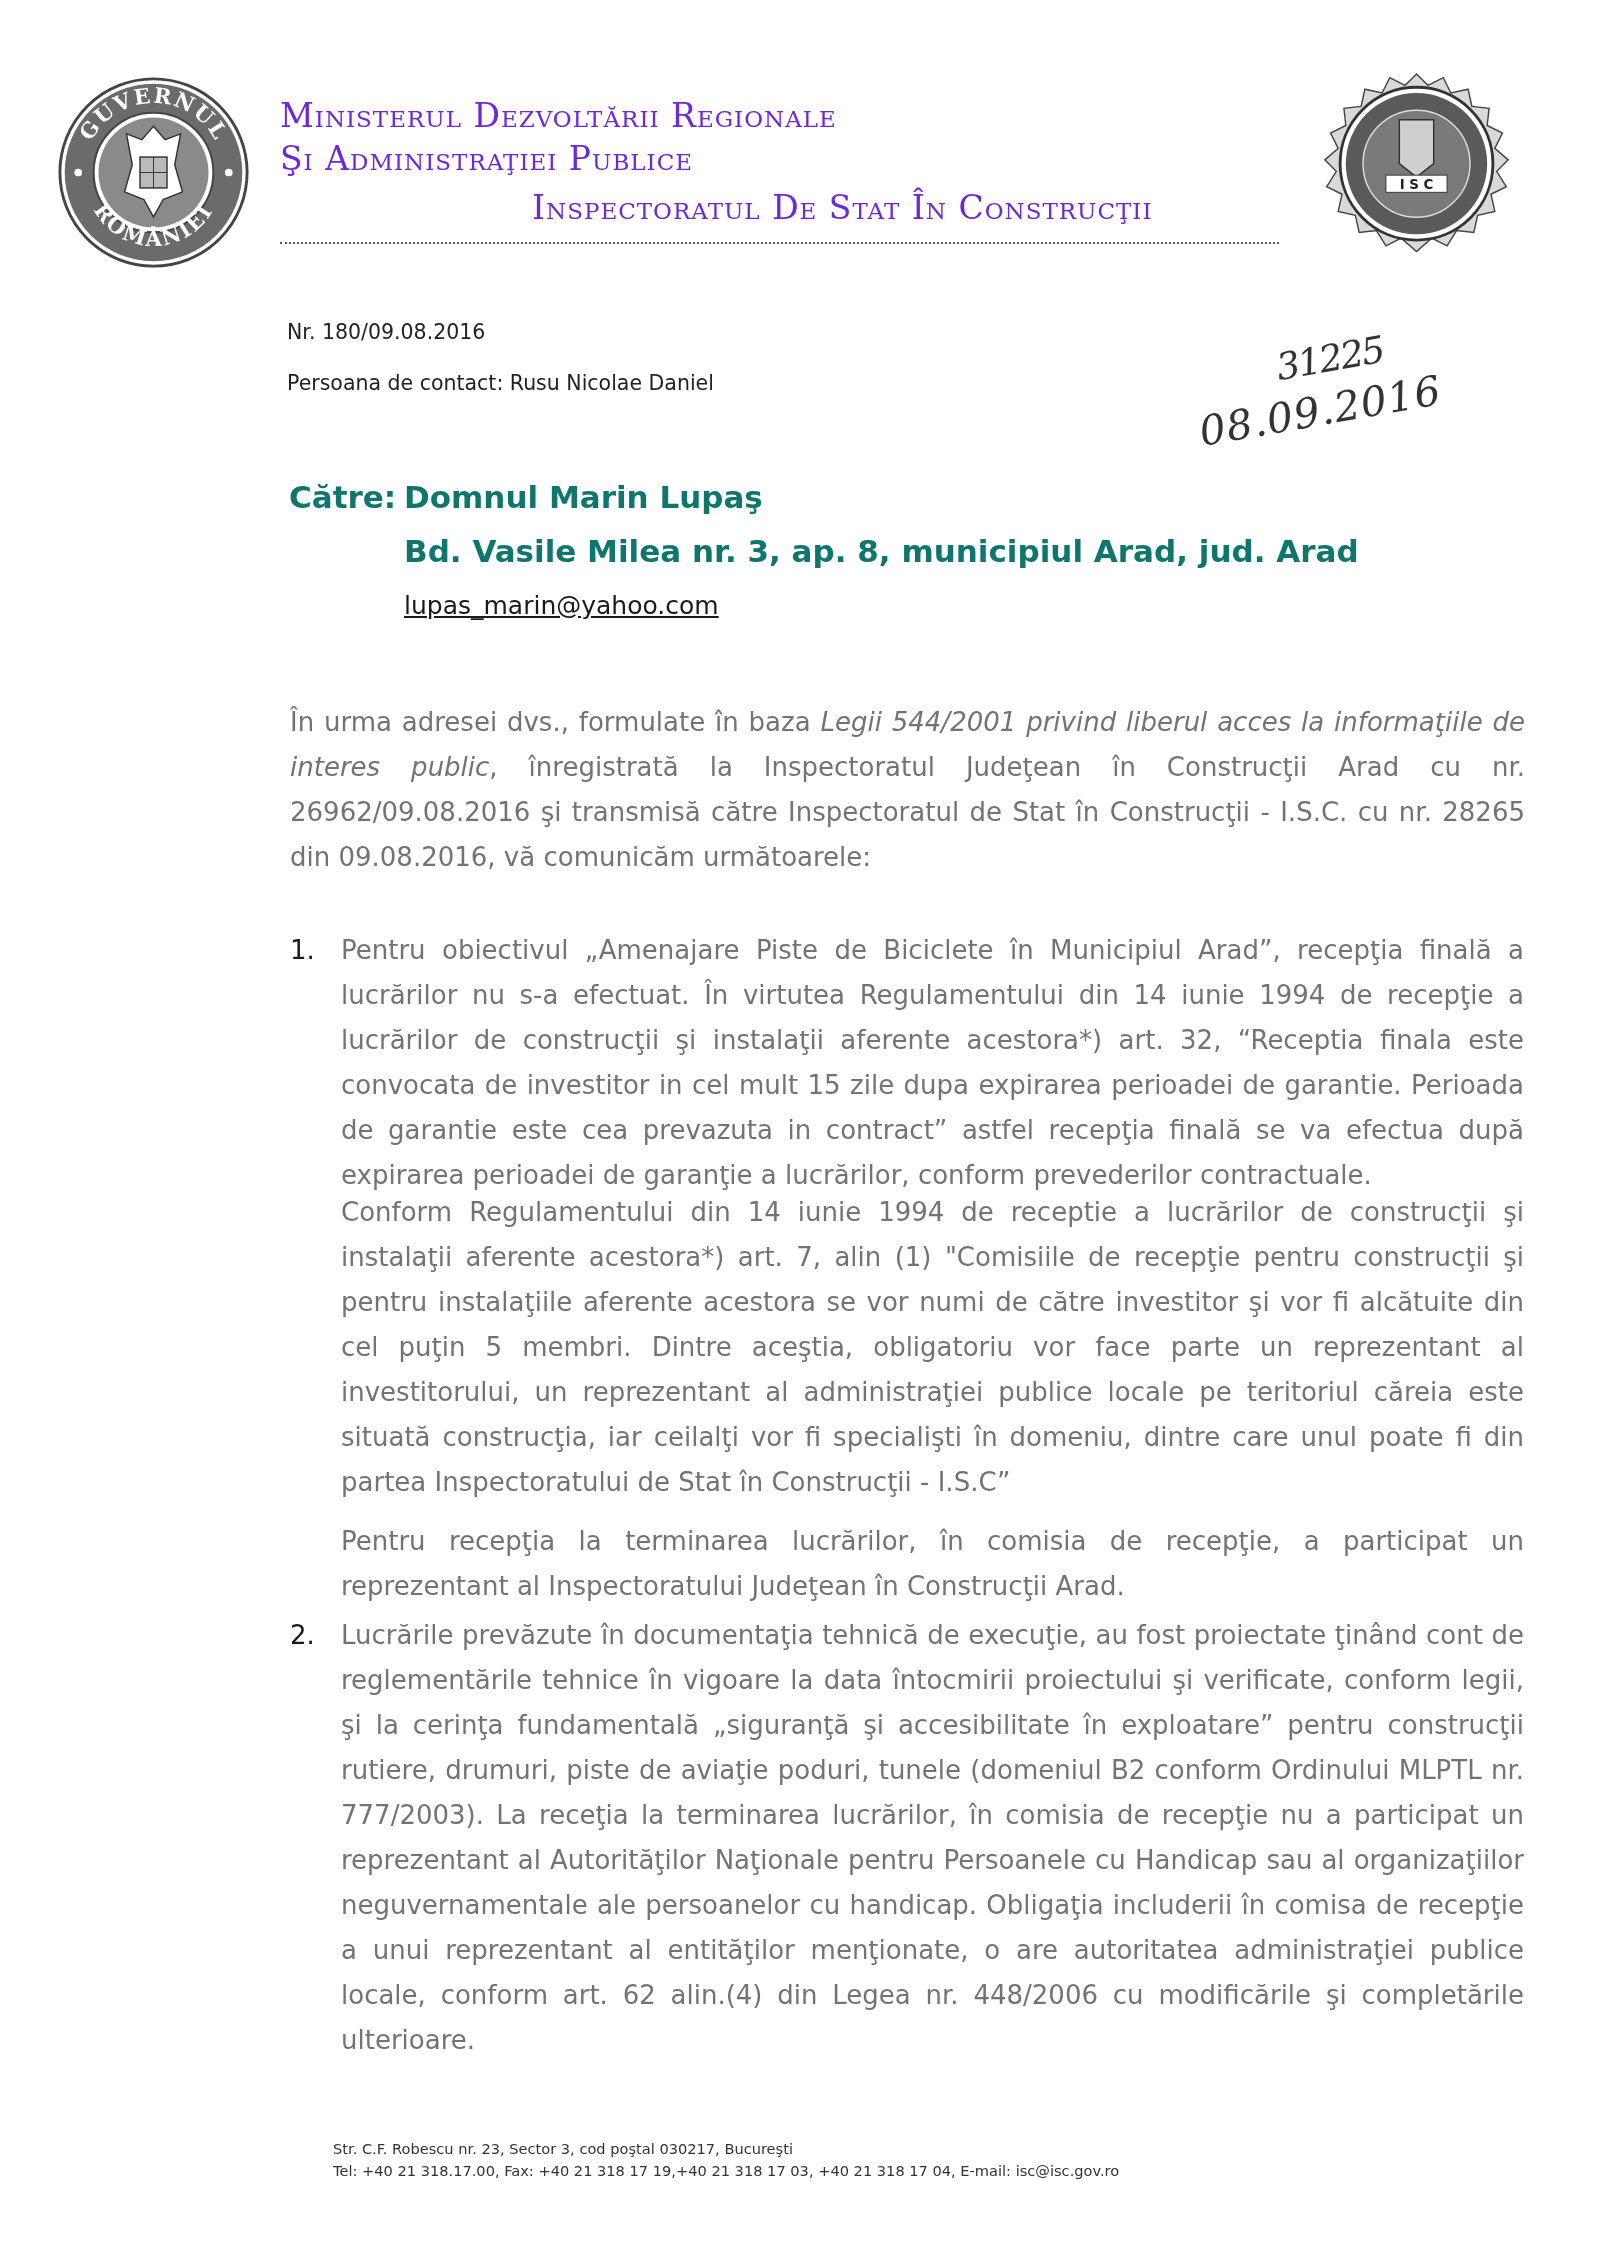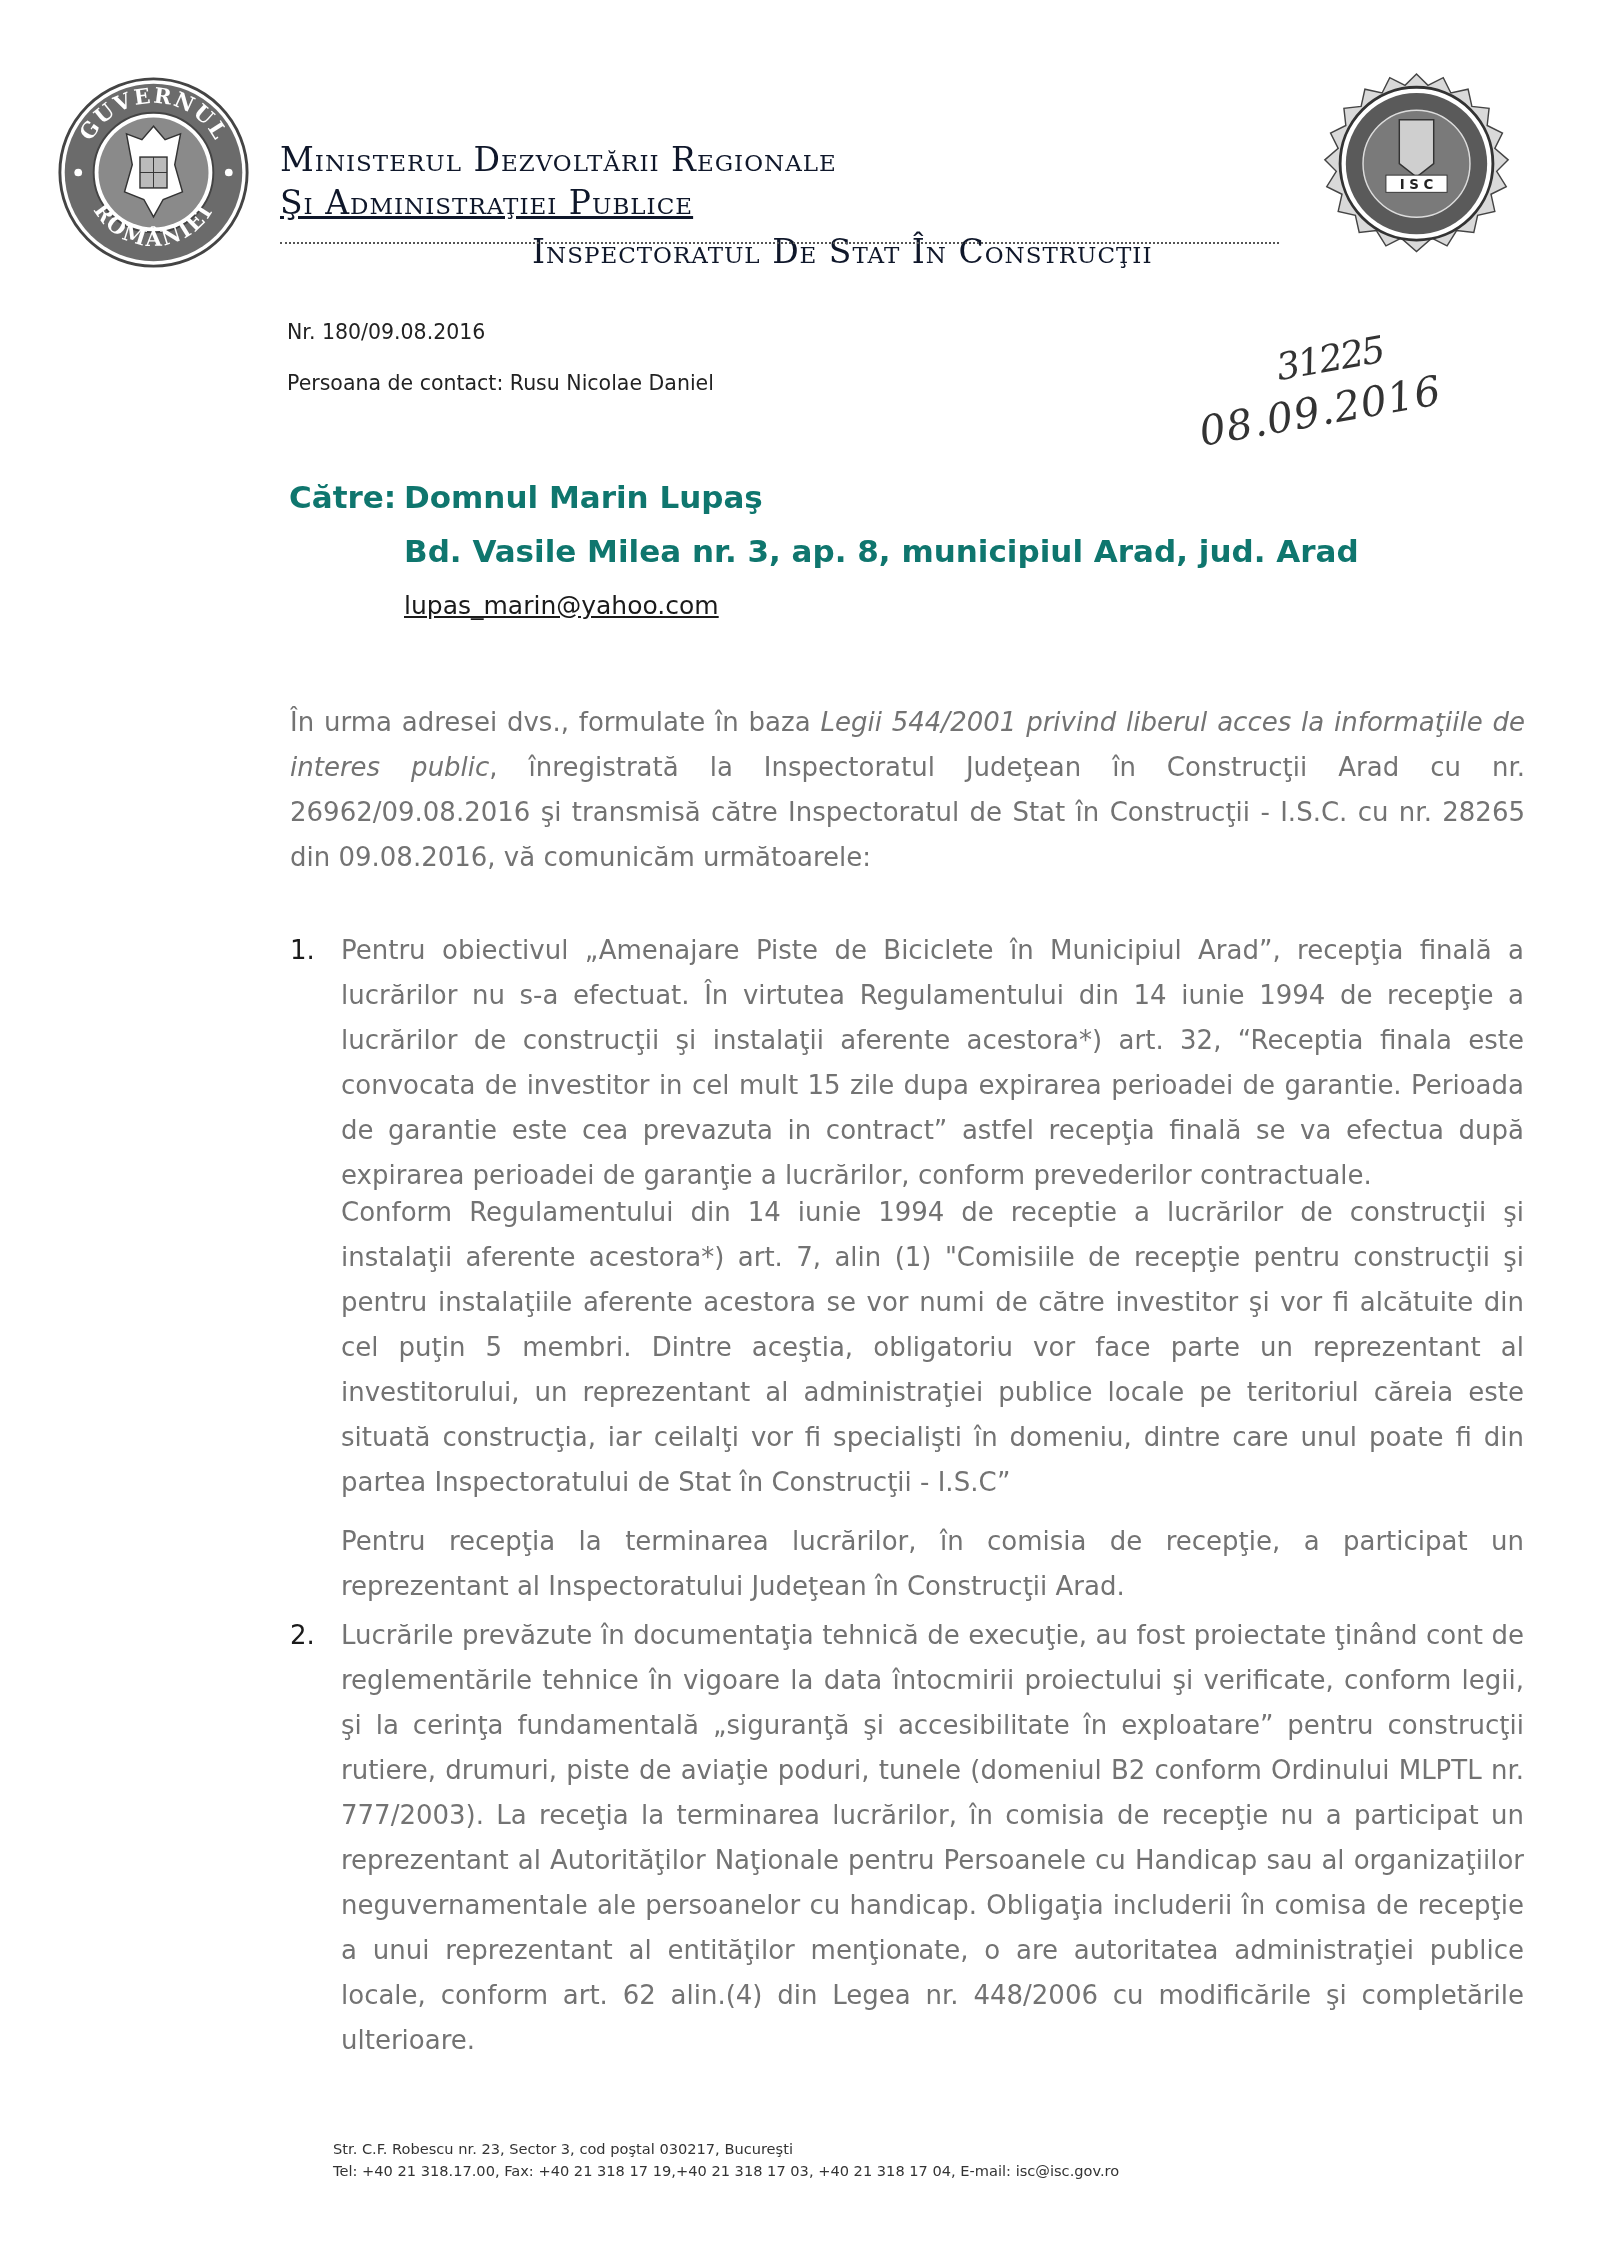--- a/index.html
+++ b/index.html
@@ -4,23 +4,23 @@
 <style>
   html, body { margin: 0; padding: 0; background: #ffffff; }
   body { width: 1623px; height: 2265px; position: relative; overflow: hidden;
          font-family: "DejaVu Sans", "Liberation Sans", sans-serif; color: #1a1a1a; }
   .abs { position: absolute; }
 
   
   .logo-left { left: 57px; top: 76px; width: 193px; height: 193px; }
   .seal-right { left: 1321px; top: 72px; width: 191px; height: 191px; }
   .hdr-line { font-family: "DejaVu Serif", "Liberation Serif", serif; font-variant: small-caps;
-              color: #0f172a; font-size: 33px; letter-spacing: 1px; white-space: nowrap; line-height: 1; margin-top: 44px; }
+              color: #6d28d9; font-size: 33px; letter-spacing: 1px; white-space: nowrap; line-height: 1; }
   .hdr1 { left: 280px; top: 99px; }
-  .hdr2 { left: 280px; top: 142px; text-decoration: underline; }
+  .hdr2 { left: 280px; top: 142px; }
   .hdr3 { left: 532px; top: 191px; }
   .hdr-rule { left: 280px; top: 242px; width: 999px; height: 0; border-top: 2px dotted #555; }
 
   .meta { font-size: 20.5px; line-height: 1; white-space: nowrap; color: #222; }
   .nr { left: 287px; top: 322px; }
   .contact { left: 287px; top: 373px; }
 
   .handwriting { left: 1198px; top: 327px; width: 283px; height: 137px; }
   .hw1 { font-family: "DejaVu Serif", serif; font-style: italic; font-size: 37px; color: #333;
          transform: rotate(-10deg); position: absolute; left: 78px; top: 9.8px; letter-spacing: -2px; }

